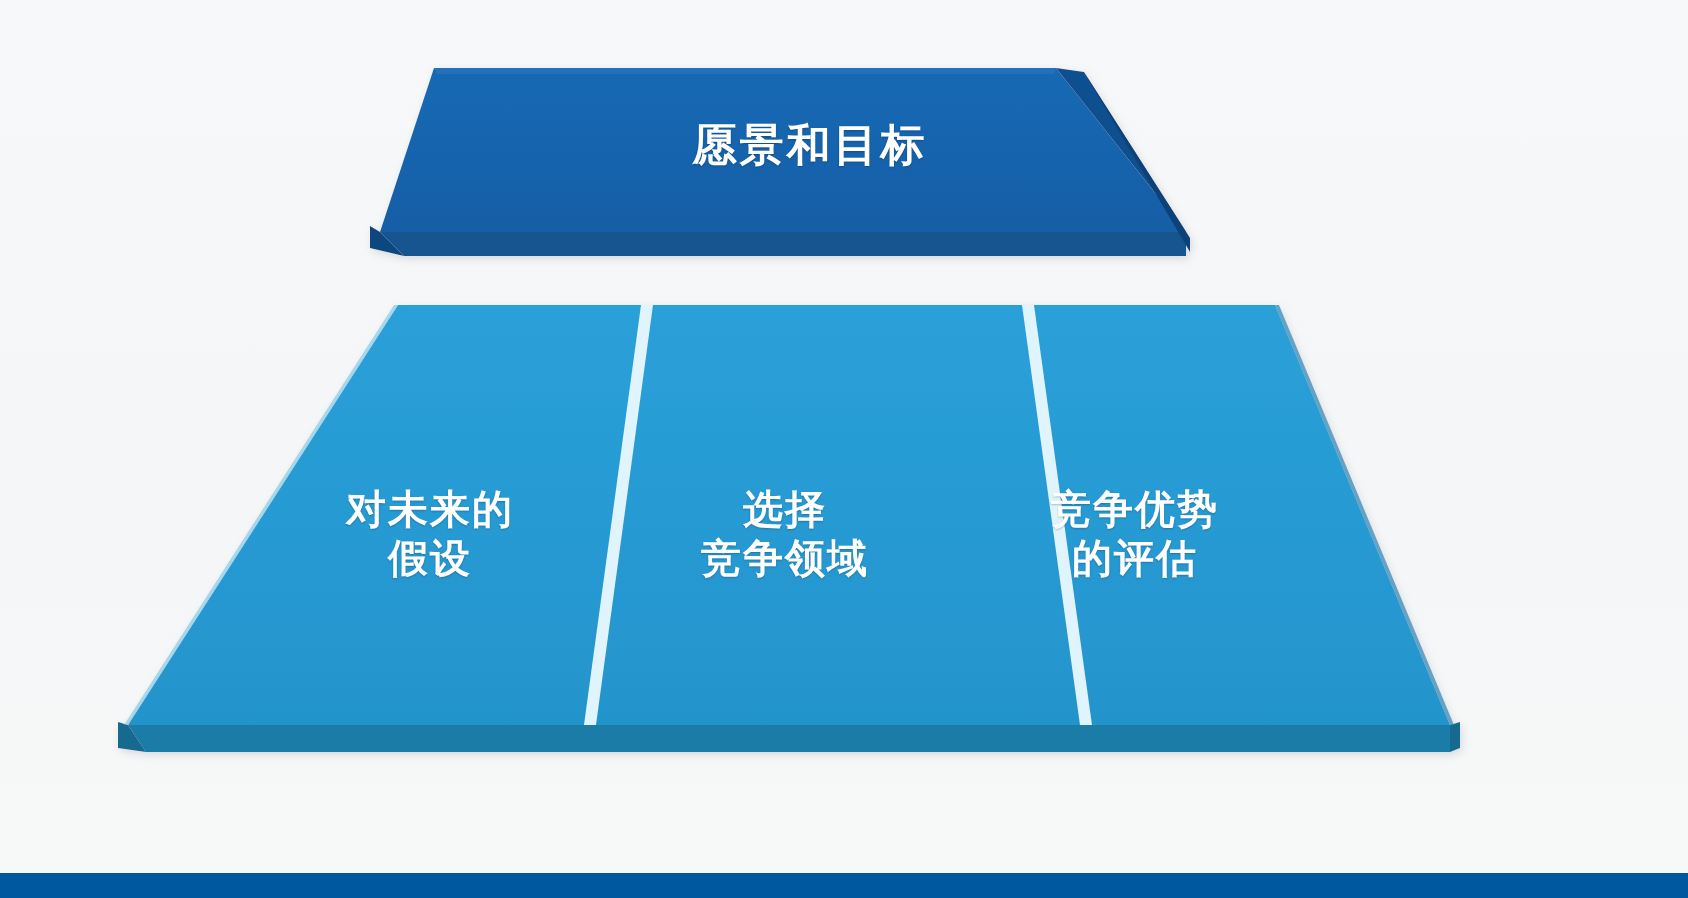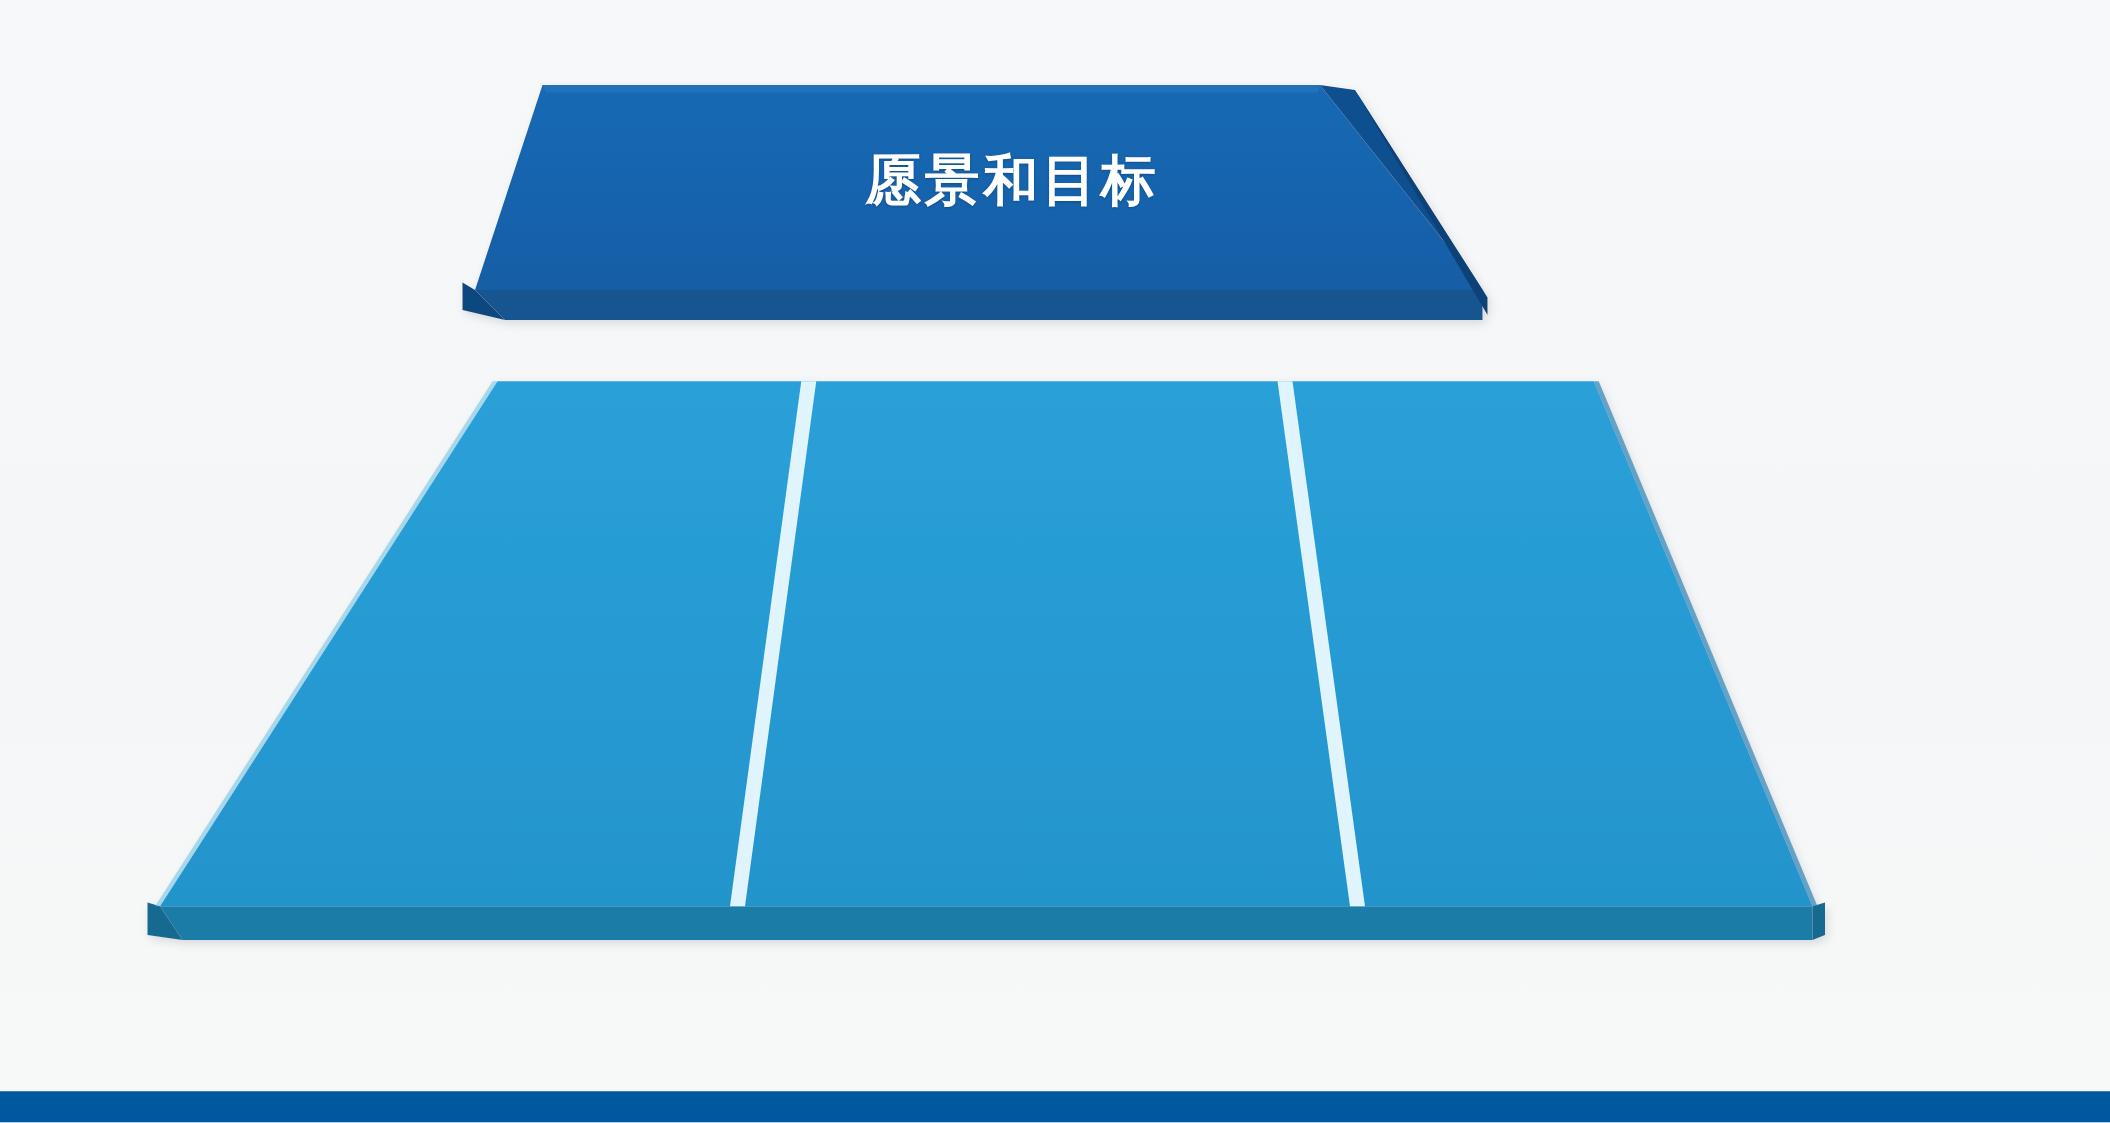--- a/index.html
+++ b/index.html
@@ -135,18 +135,24 @@
 
       <polygon points="1275,305 1279,305 1454,725 1450,725" fill="#1C86B6" opacity="0.7"></polygon>
 
       <polygon points="641,305 653,305 596,725 584,725" fill="#dff4fc"></polygon>
       <polygon points="1022,305 1034,305 1092,725 1080,725" fill="#dff4fc"></polygon>
     </g>
   </svg>
 
   <div class="label" id="top-label" style="color: rgb(255, 255, 255);">愿景和目标</div>
 
+  <div class="label tier-label" id="tier-label-0" style="color: rgb(255, 255, 255);">对未来的
+假设</div>
 
+  <div class="label tier-label" id="tier-label-1" style="color: rgb(255, 255, 255);">选择
+竞争领域</div>
 
+  <div class="label tier-label" id="tier-label-2" style="color: rgb(255, 255, 255);">竞争优势
+的评估</div>
 
   <div id="bottom-bar" style="background-color: rgb(0, 89, 159);"></div>
 
 </div>
 
 </body></html>

